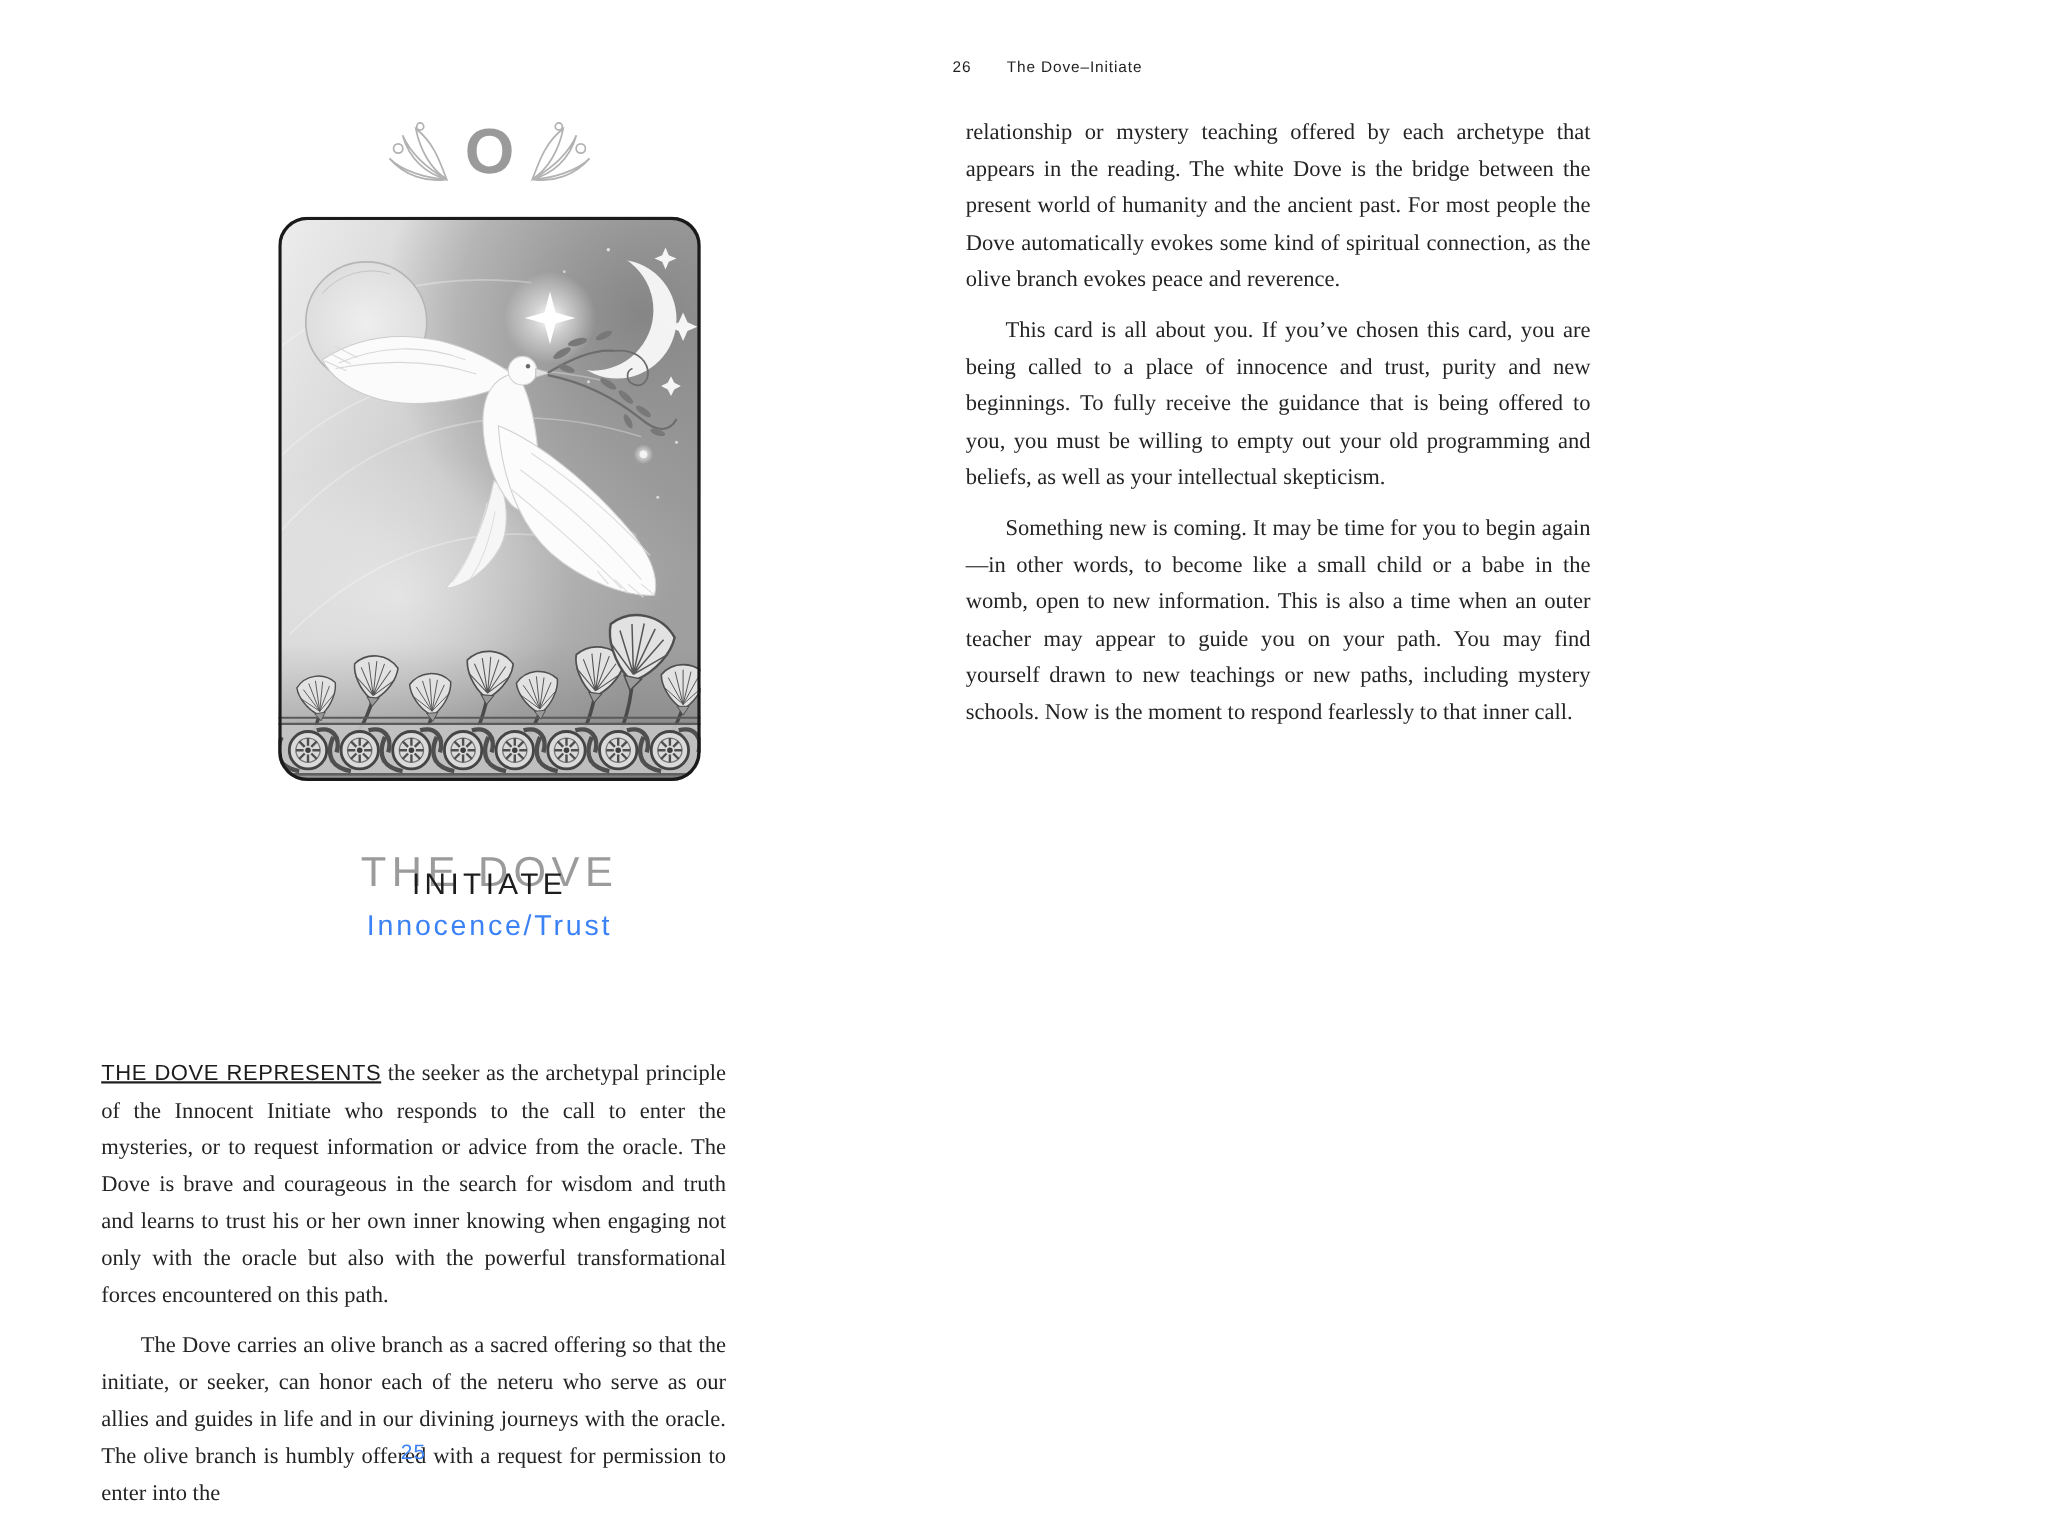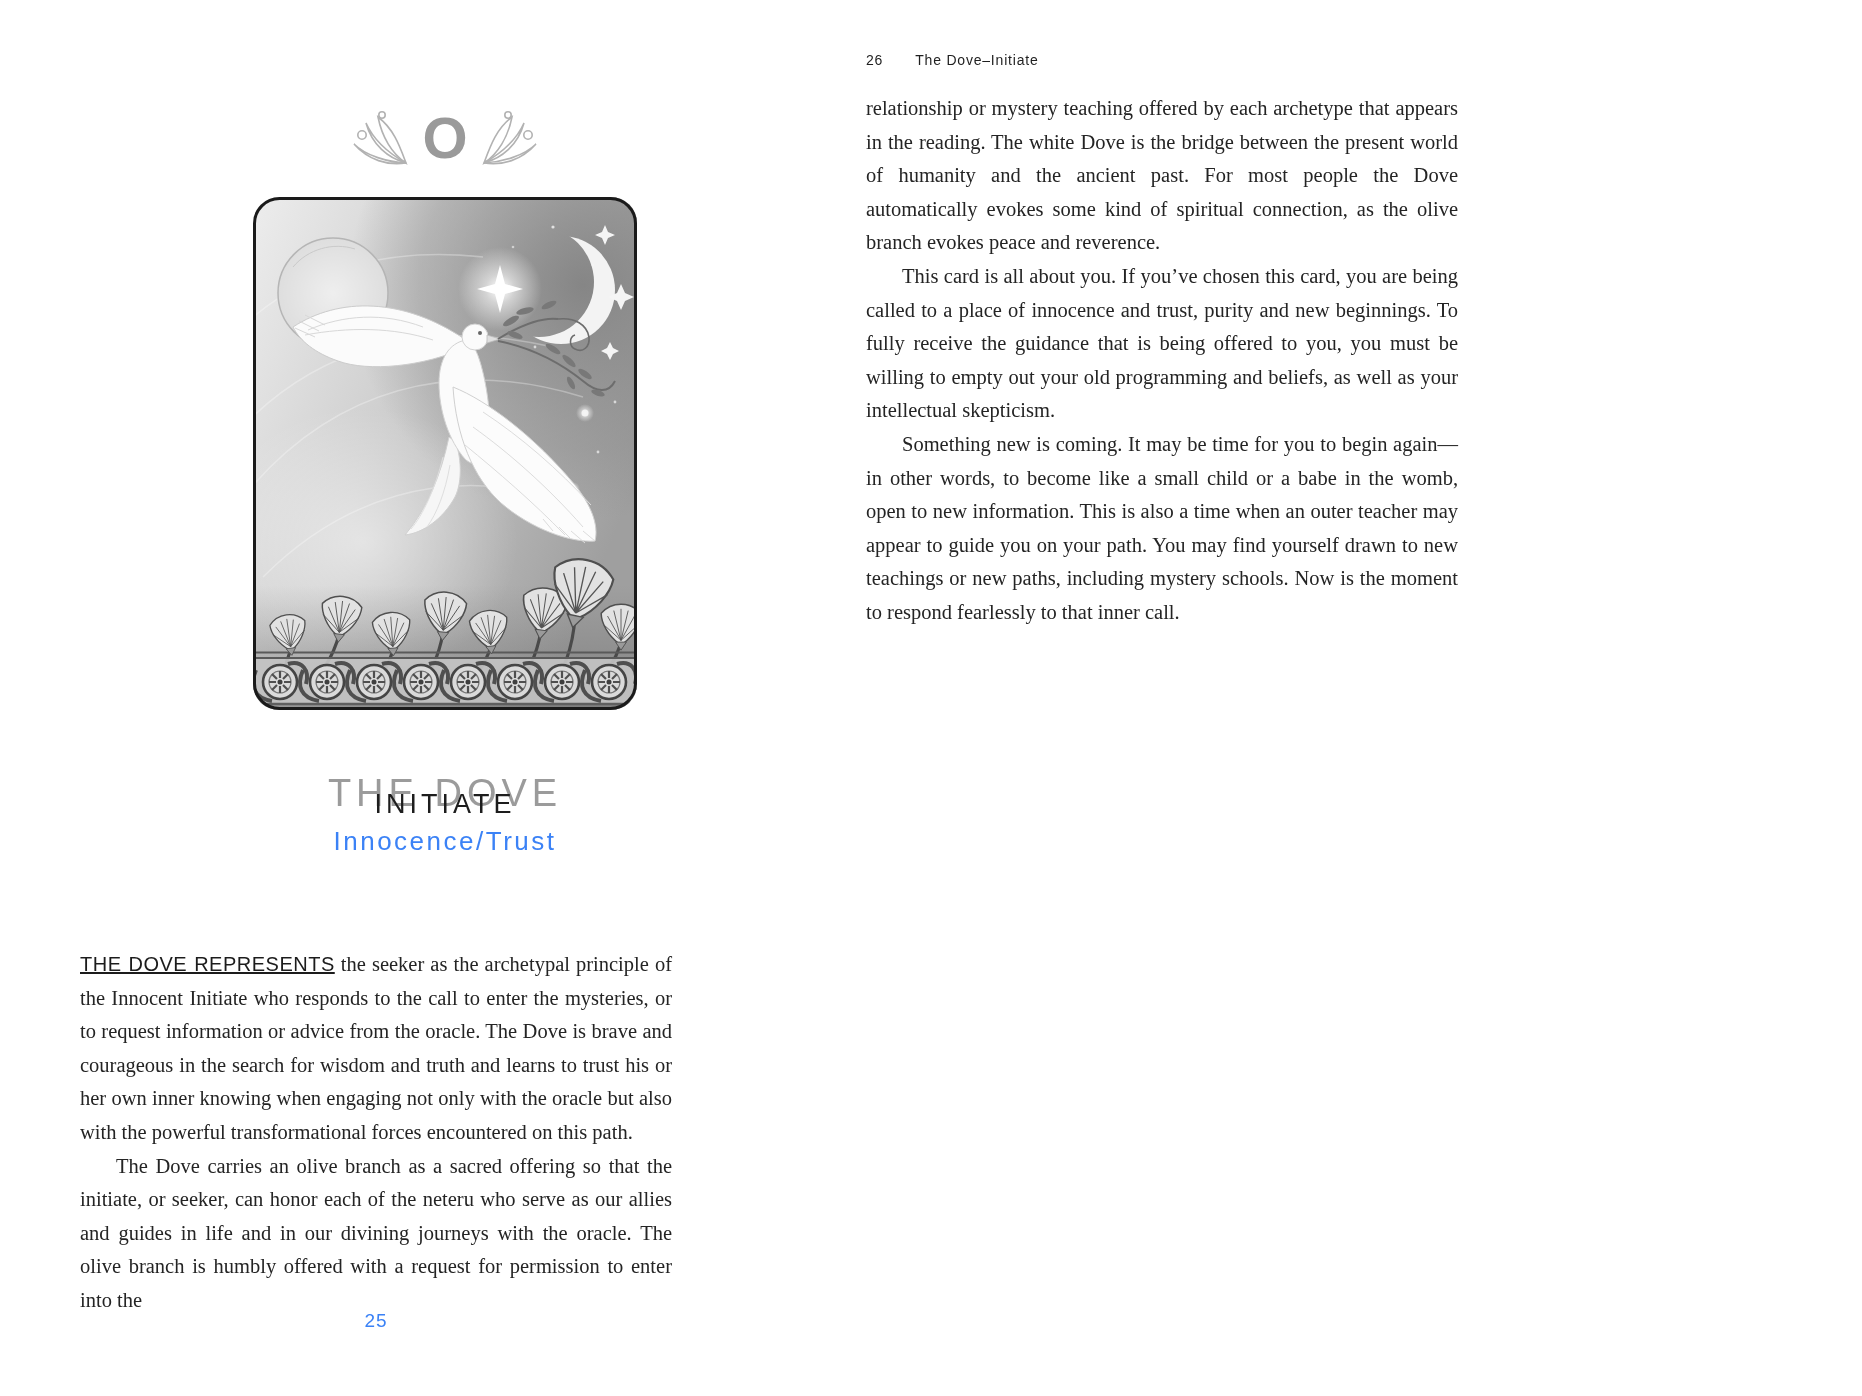--- a/index.html
+++ b/index.html
@@ -29,21 +29,21 @@
   }
   .card-keywords{
     position:absolute;left:253px;top:826px;width:384px;text-align:center;
     font-family:"Liberation Sans", sans-serif;font-size:26px;letter-spacing:2.5px;
     color:#3b82f6;font-weight:normal;margin:0;
   }
   .body-col{
     position:absolute;width:592px;font-size:20.5px;line-height:33.6px;
     text-align:justify;color:#242424;
   }
-  .body-col p{margin:0;}
+  .body-col p{margin:12px;}
   .body-col p.indent{text-indent:36px;}
   .leadin{
     font-family:"Liberation Sans", sans-serif;font-size:20px;letter-spacing:0.5px;
     color:#1c1c1c;
     text-decoration:underline;
   }
   .left-body{left:80px;top:948px;}
   .folio-left{
     position:absolute;left:80px;top:1310px;width:592px;text-align:center;
     font-family:"Liberation Sans", sans-serif;font-size:19px;letter-spacing:1px;color:#3b82f6;

